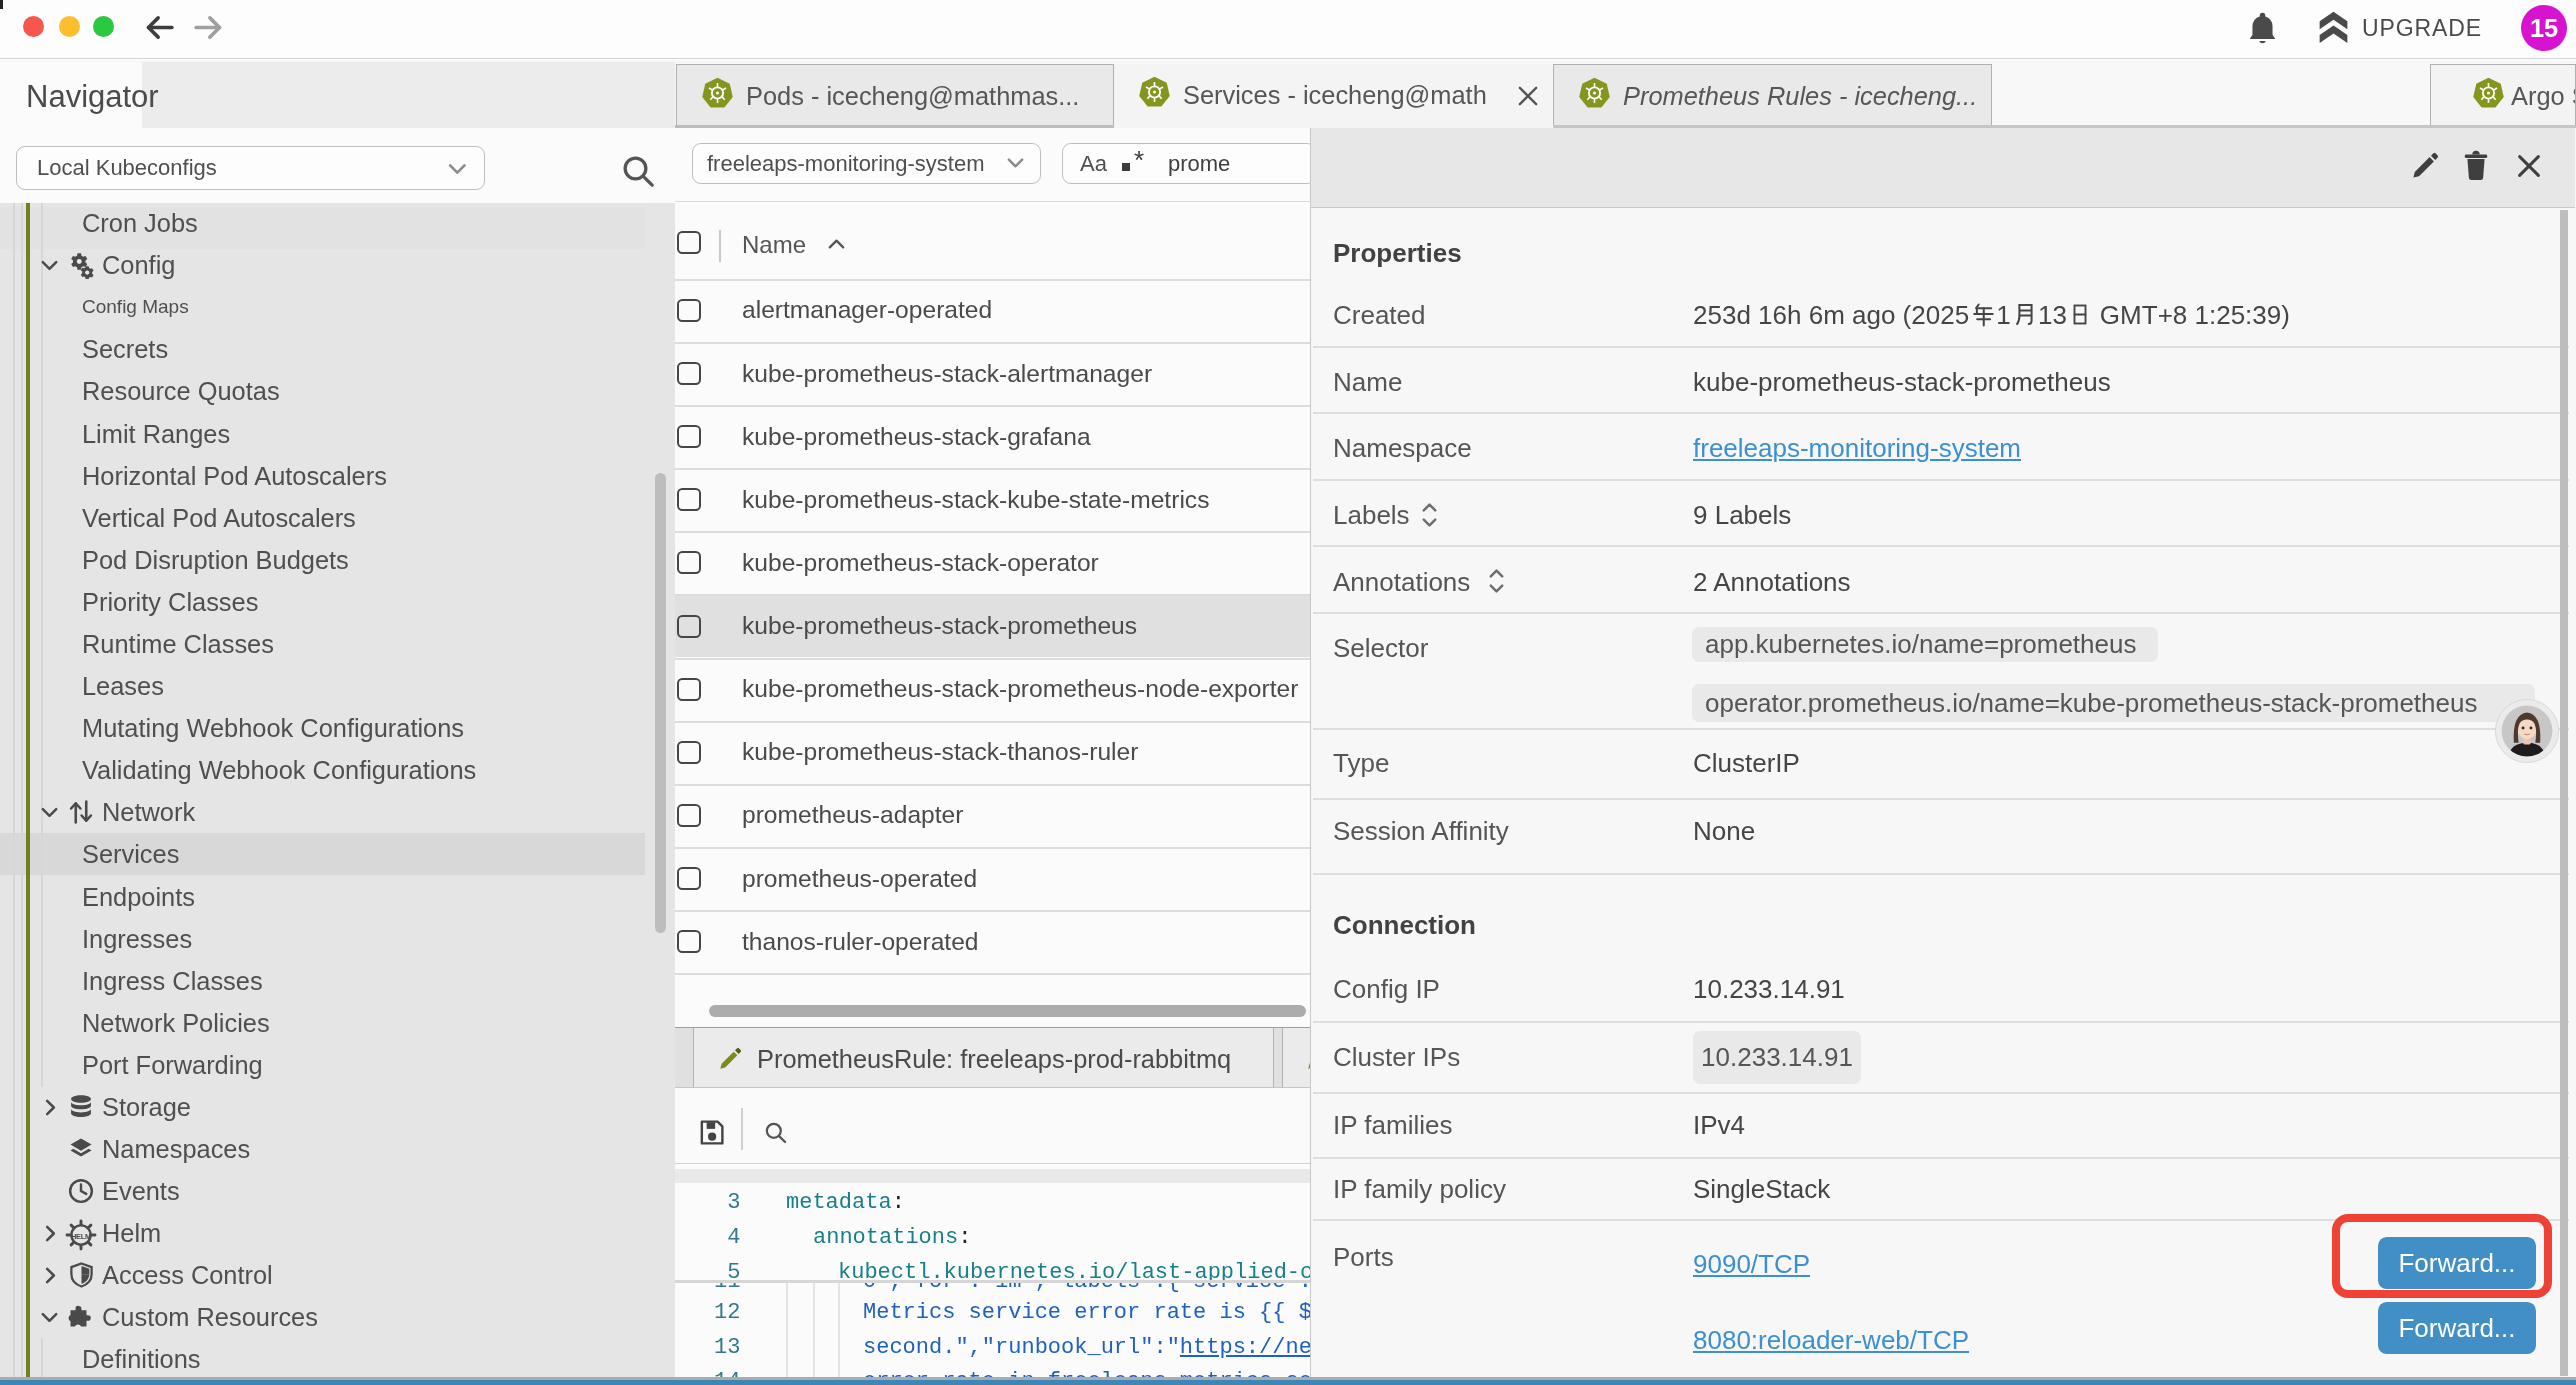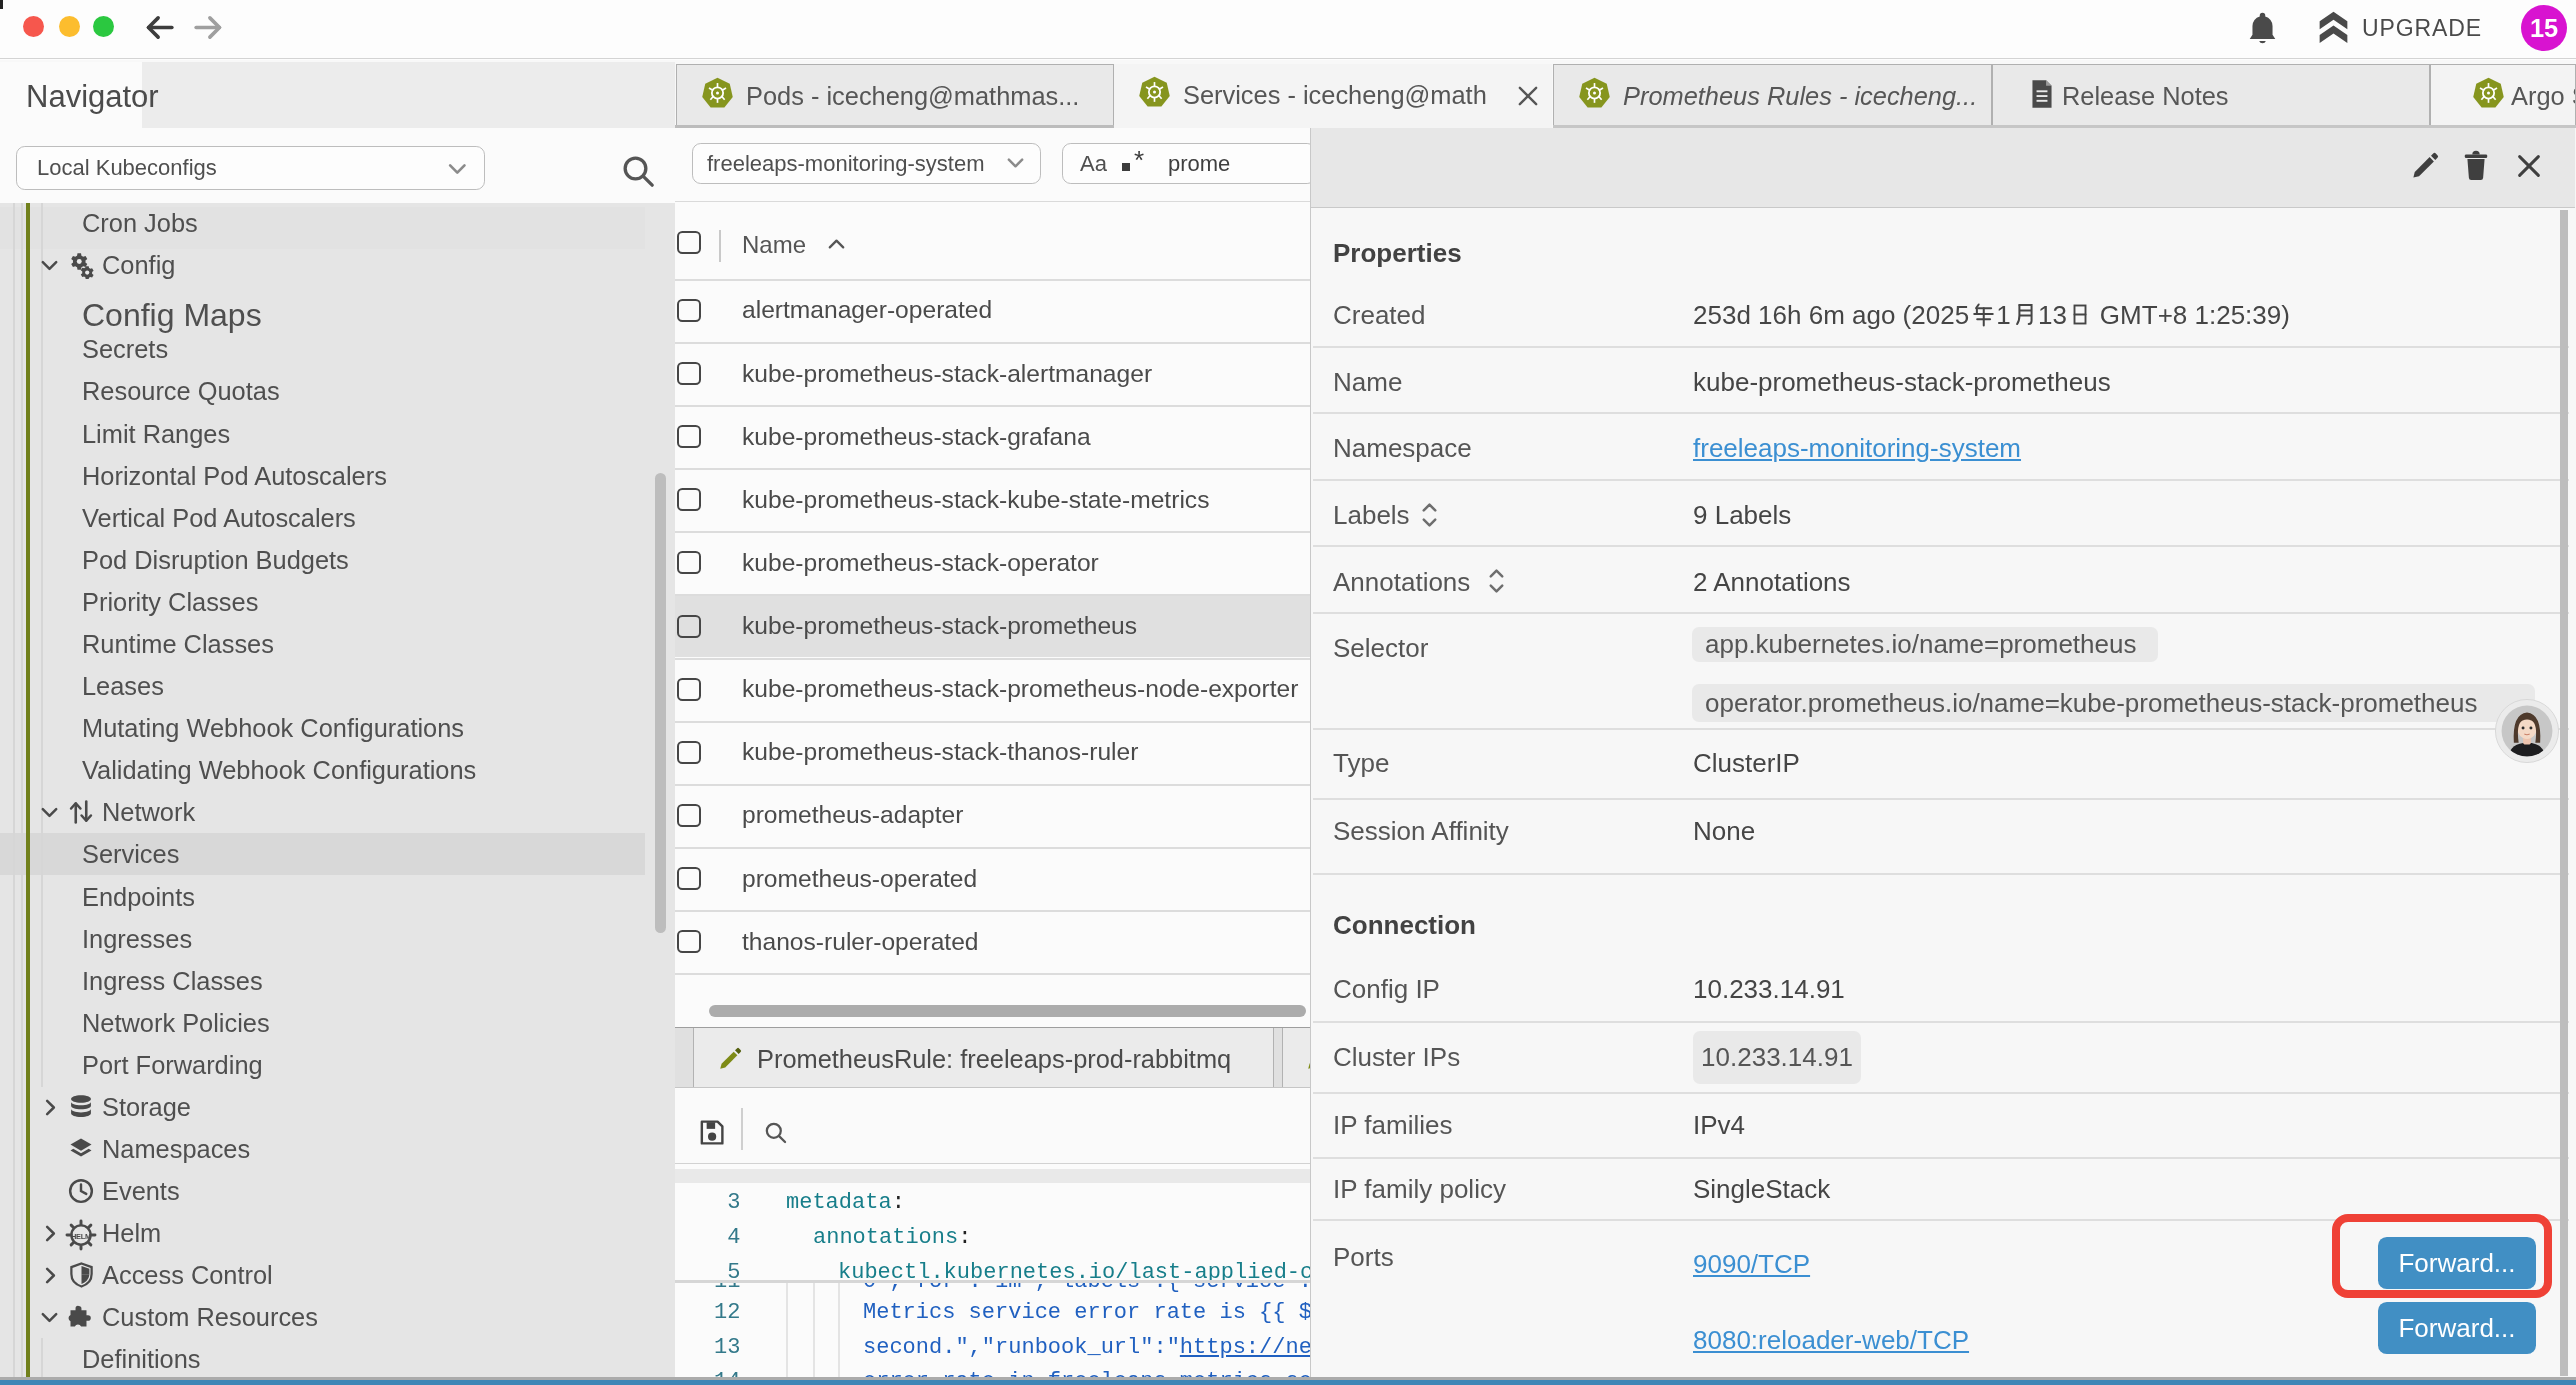--- a/index.html
+++ b/index.html
@@ -101,32 +101,20 @@
           <line x1="12" y1="15.2" x2="12" y2="18.8"></line>
 <line x1="8.9" y1="9.8" x2="5.8" y2="8"></line>
           <line x1="15.1" y1="9.8" x2="18.2" y2="8"></line>
 <line x1="9.2" y1="13.8" x2="6.8" y2="16.6"></line>
           <line x1="14.8" y1="13.8" x2="17.2" y2="16.6"></line>
 </g>
         <circle cx="12" cy="11.6" r="1.1" fill="#fff"></circle>
       </svg>
 <div class="txt" style="left:69px;top:16px;font-size:25.4px;color:#565656;line-height:30px;font-style:italic;width:359px;overflow:hidden">Prometheus Rules - icecheng...</div>
 </div>
-<div class="abs" style="left:1992px;top:64px;width:438px;height:64px;background:#e9e9e9;border:1.8px solid #b0b0b0;overflow:hidden">
-<svg class="abs" style="left:35px;top:14px" width="28" height="30" viewBox="0 0 20 22">
-        <path d="M3 1 h10 l4 4 v16 h-14 Z" fill="#4a4a4a"></path>
-        <path d="M13 1 l4 4 h-4 Z" fill="#9b9b9b"></path>
-        <g stroke="#e9e9e9" stroke-width="1.4">
-          <line x1="6" y1="9" x2="14" y2="9"></line>
-          <line x1="6" y1="12.5" x2="14" y2="12.5"></line>
-          <line x1="6" y1="16" x2="14" y2="16"></line>
-        </g>
-      </svg>
-<div class="txt" style="left:69px;top:16px;font-size:25.4px;color:#565656;line-height:30px;">Release Notes</div>
-</div>
 <div class="abs" style="left:2430px;top:64px;width:146px;height:64px;background:#f3f3f3;border:1.8px solid #b0b0b0;overflow:hidden">
 <svg class="abs" style="left:41px;top:12.3px" width="33" height="33" viewBox="0 0 24 24">
 <path d="M12 0.6 L20.9 4.9 L23.1 14.5 L17 22.2 L7 22.2 L0.9 14.5 L3.1 4.9 Z" fill="#86951e"></path>
 <circle cx="12" cy="11.6" r="4.1" fill="none" stroke="#fff" stroke-width="1.3"></circle>
 <g stroke="#fff" stroke-width="1.2">
 <line x1="12" y1="8" x2="12" y2="4.4"></line>
           <line x1="12" y1="15.2" x2="12" y2="18.8"></line>
 <line x1="8.9" y1="9.8" x2="5.8" y2="8"></line>
           <line x1="15.1" y1="9.8" x2="18.2" y2="8"></line>
 <line x1="9.2" y1="13.8" x2="6.8" y2="16.6"></line>
@@ -166,21 +154,21 @@
 <svg class="abs" style="left:38px;top:51px" width="23" height="23" viewBox="0 0 24 24" fill="none" stroke="#4a4a4a" stroke-width="2.6" stroke-linecap="round" stroke-linejoin="round">
         <polyline points="5 8.5 12 15.5 19 8.5"></polyline>
       </svg>
 <svg class="abs" style="left:67px;top:48px" width="28" height="28" viewBox="0 0 24 24" fill="#4a4a4a">
         <path d="M9 2 h3 l0.4 2 a5 5 0 0 1 1.5 0.9 l2-0.7 1.5 2.6-1.6 1.3a5 5 0 0 1 0 1.8 l1.6 1.3-1.5 2.6-2-0.7a5 5 0 0 1-1.5 0.9 L12 16 H9 l-0.4-2 a5 5 0 0 1-1.5-0.9 l-2 0.7-1.5-2.6 1.6-1.3a5 5 0 0 1 0-1.8 L3.6 6.8 5.1 4.2 l2 0.7A5 5 0 0 1 8.6 4 Z"></path>
         <circle cx="10.5" cy="9" r="2.1" fill="#eaeaea"></circle>
         <path d="M16 13 h2.6 l0.3 1.6 a4 4 0 0 1 1 0.6 l1.6-0.5 1.3 2.2-1.3 1.1a4 4 0 0 1 0 1.4 l1.3 1.1-1.3 2.2-1.6-0.5a4 4 0 0 1-1 0.6 L18.6 24 H16 l-0.3-1.6a4 4 0 0 1-1-0.6 l-1.6 0.5-1.3-2.2 1.3-1.1a4 4 0 0 1 0-1.4 l-1.3-1.1 1.3-2.2 1.6 0.5a4 4 0 0 1 1-0.6 Z"></path>
         <circle cx="17.3" cy="18.5" r="1.8" fill="#eaeaea"></circle>
       </svg>
 <div class="txt" style="left:102px;top:48px;font-size:25.4px;color:#4f4f4f;line-height:28px">Config</div>
-<div class="txt" style="left:82px;top:98px;font-size:32px;color:#4f4f4f;line-height:28px">Config Maps</div>
+<div class="txt" style="left:82px;top:90px;font-size:19px;color:#4f4f4f;line-height:28px">Config Maps</div>
 <div class="txt" style="left:82px;top:132px;font-size:25.4px;color:#4f4f4f;line-height:28px">Secrets</div>
 <div class="txt" style="left:82px;top:174px;font-size:25.4px;color:#4f4f4f;line-height:28px">Resource Quotas</div>
 <div class="txt" style="left:82px;top:217px;font-size:25.4px;color:#4f4f4f;line-height:28px">Limit Ranges</div>
 <div class="txt" style="left:82px;top:259px;font-size:25.4px;color:#4f4f4f;line-height:28px">Horizontal Pod Autoscalers</div>
 <div class="txt" style="left:82px;top:301px;font-size:25.4px;color:#4f4f4f;line-height:28px">Vertical Pod Autoscalers</div>
 <div class="txt" style="left:82px;top:343px;font-size:25.4px;color:#4f4f4f;line-height:28px">Pod Disruption Budgets</div>
 <div class="txt" style="left:82px;top:385px;font-size:25.4px;color:#4f4f4f;line-height:28px">Priority Classes</div>
 <div class="txt" style="left:82px;top:427px;font-size:25.4px;color:#4f4f4f;line-height:28px">Runtime Classes</div>
 <div class="txt" style="left:82px;top:469px;font-size:25.4px;color:#4f4f4f;line-height:28px">Leases</div>
 <div class="txt" style="left:82px;top:511px;font-size:25.4px;color:#4f4f4f;line-height:28px">Mutating Webhook Configurations</div>

